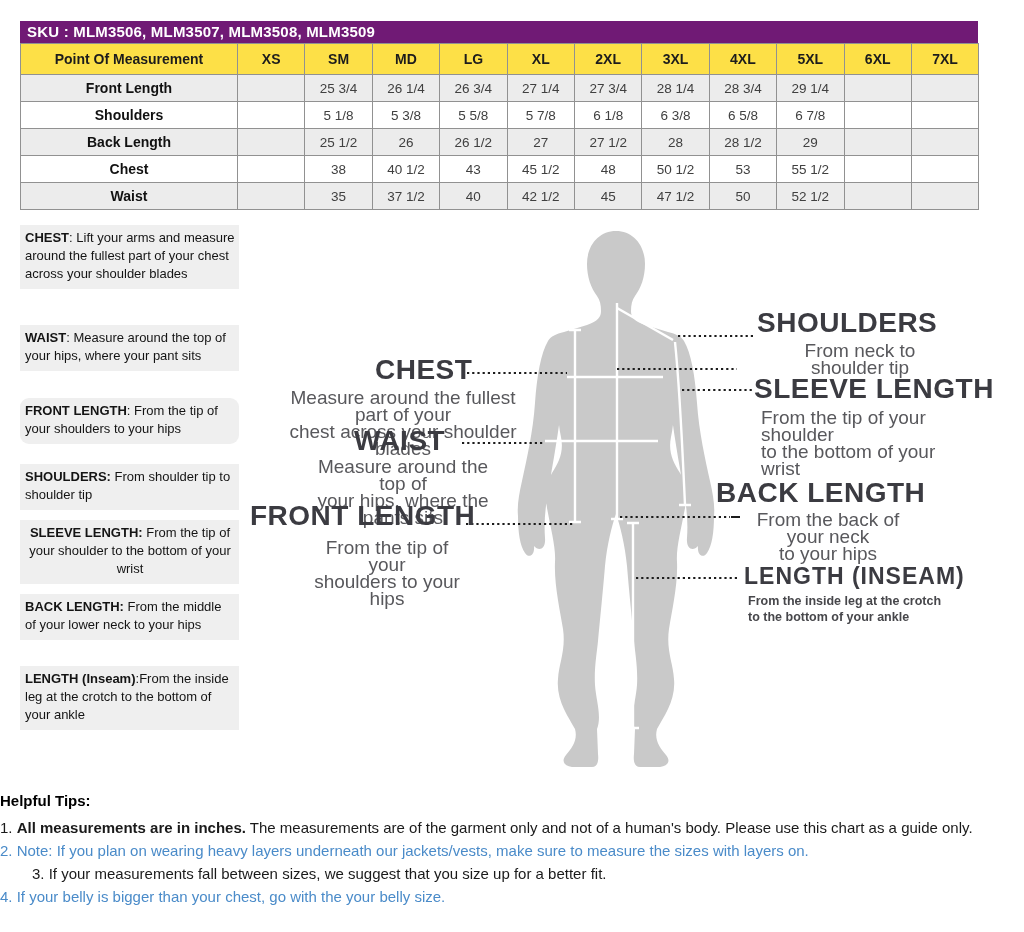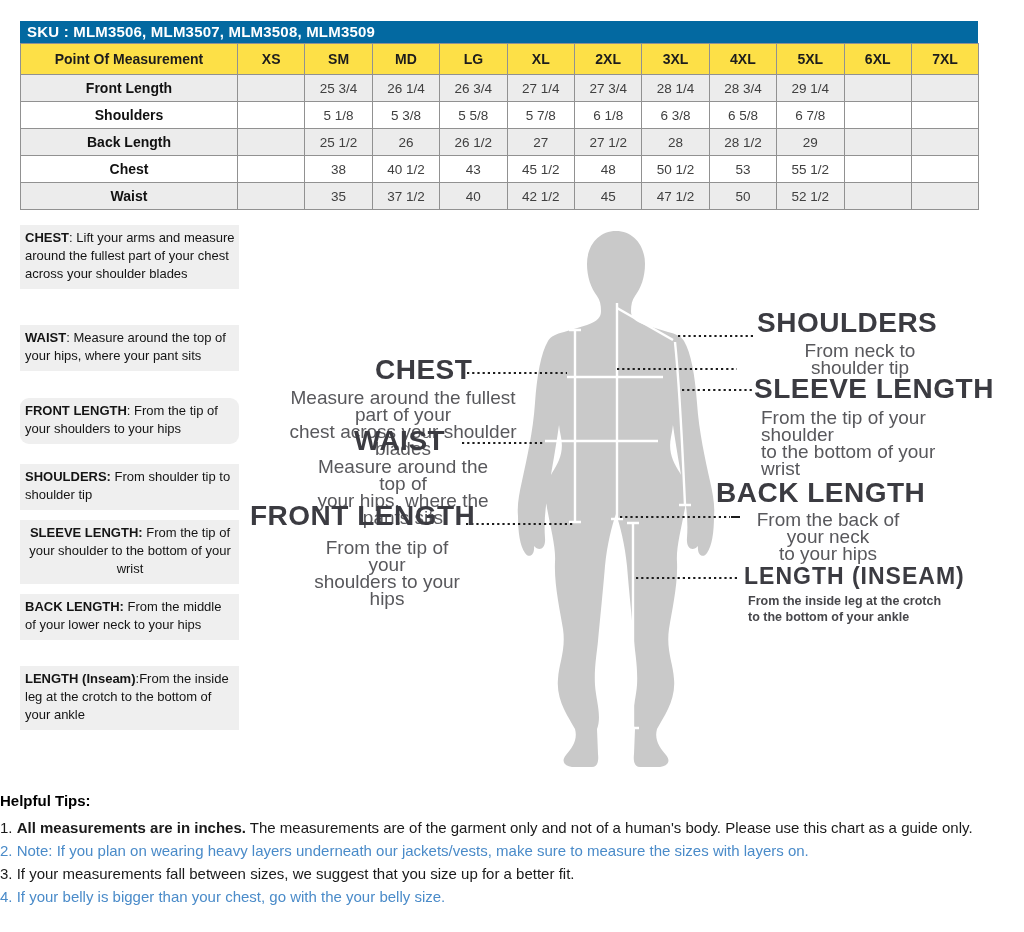--- a/index.html
+++ b/index.html
@@ -1,19 +1,19 @@
 <!DOCTYPE html>
 <html><head>
 <meta charset="utf-8">
 <style>
   html,body{margin:0;padding:0;background:#fff;}
   #canvas{position:relative;width:1024px;height:932px;background:#ffffff;overflow:hidden;
           font-family:"Liberation Sans",sans-serif;color:#1a1a1a;}
   
-  #sku-bar{position:absolute;left:20px;top:21px;width:958px;height:22px;background:#0369a1;
+  #sku-bar{position:absolute;left:20px;top:21px;width:958px;height:22px;background:#701a75;
            color:#fff;font-weight:bold;font-size:15px;line-height:22px;padding-left:7px;
            box-sizing:border-box;letter-spacing:.2px;}
   
   #size-table{position:absolute;left:20px;top:43px;width:958px;border-collapse:collapse;
               table-layout:fixed;font-size:13.5px;}
   #size-table th,#size-table td{border:1px solid #919191;text-align:center;padding:0;
               overflow:hidden;white-space:nowrap;}
   #size-table thead th{height:30px;font-size:14px;font-weight:bold;background:#fde047;color:#1c1c1c;}
   #size-table tbody td{height:26px;color:#404040;}
   #size-table tbody td.row-label{font-weight:bold;font-size:14px;color:#111;}
@@ -231,18 +231,18 @@
 
   <div class="dg-title small" style="left:744px;top:565px;">LENGTH (INSEAM)</div>
   <div class="dg-sub boldsub" style="left:748px;top:593px;width:210px;">From the inside leg at the crotch
 to the bottom of your ankle</div>
 
   <div id="tips">
     <div id="tips-title">Helpful Tips:</div>
     <div id="tips-list">
         <div class="tip-line" style="color: rgb(26, 26, 26);"><span>1. </span><b>All measurements are in inches.</b><span> The measurements are of the garment only and not of a human's body. Please use this chart as a guide only.</span></div>
         <div class="tip-line" style="color: rgb(74, 139, 201);"><span>2. </span><span>Note: If you plan on wearing heavy layers underneath our jackets/vests, make sure to measure the sizes with layers on.</span></div>
-        <div class="tip-line" style="color: rgb(26, 26, 26);"><span>3. </span><span>If your measurements fall between sizes, we suggest that you size up for a better fit.</span></div>
+        <div class="tip-line" style="color: rgb(26, 26, 26); padding-left: 32px;"><span>3. </span><span>If your measurements fall between sizes, we suggest that you size up for a better fit.</span></div>
         <div class="tip-line" style="color: rgb(74, 139, 201);"><span>4. </span><span>If your belly is bigger than your chest, go with the your belly size.</span></div>
       </div>
   </div>
 
 </div>
 
 </body></html>

